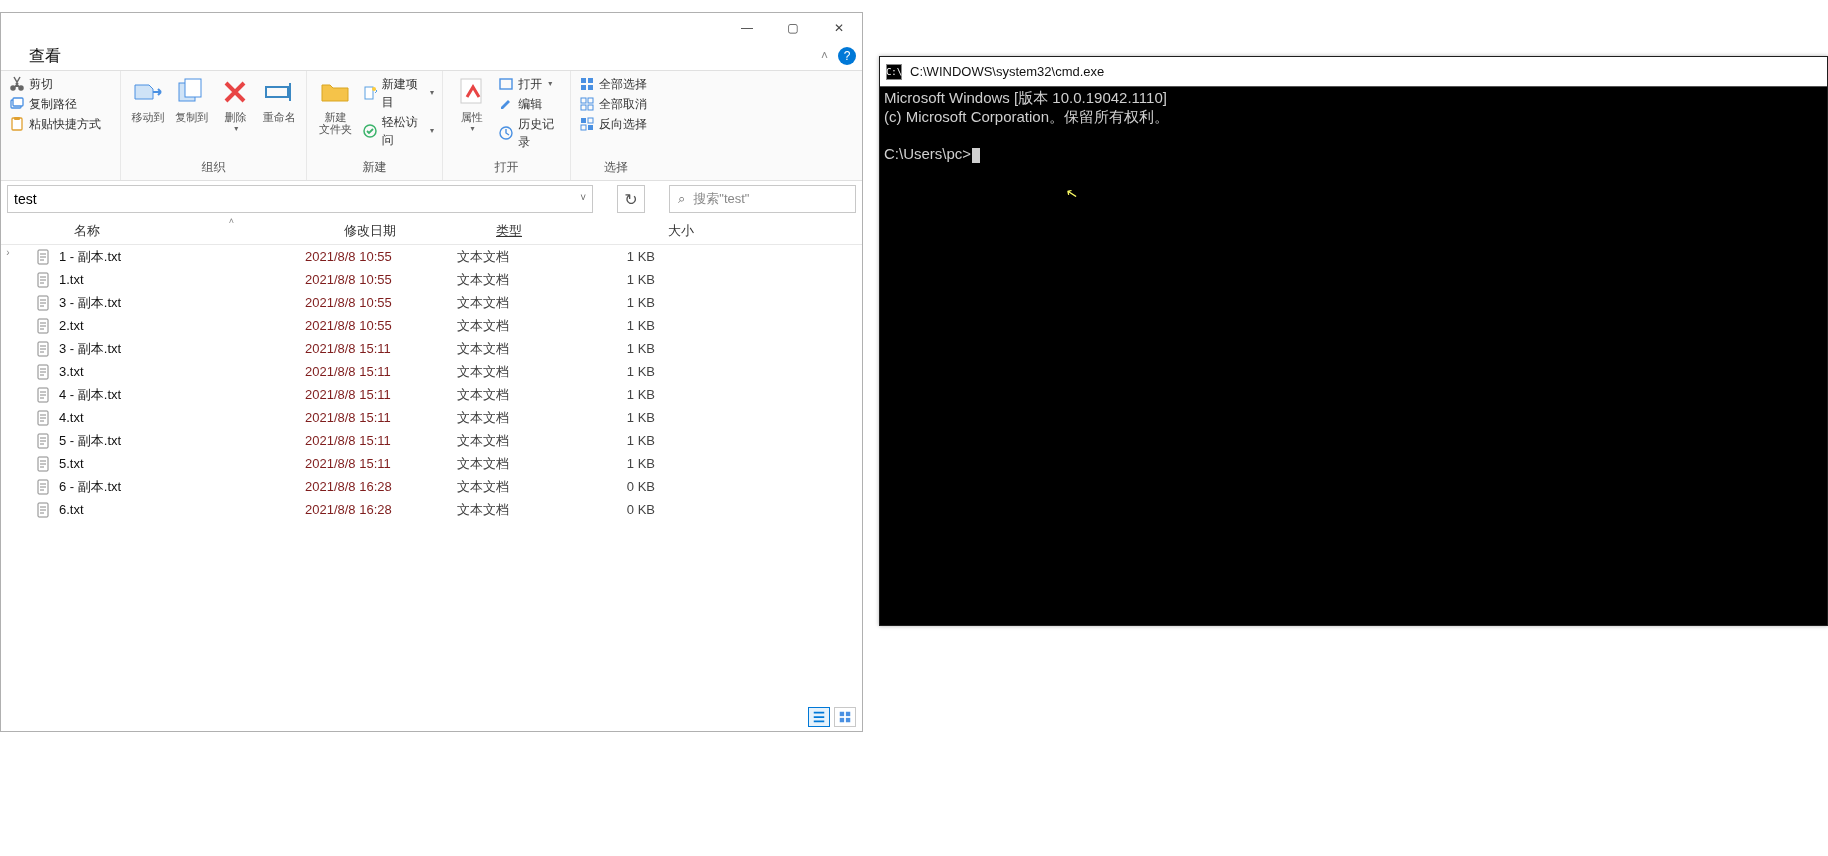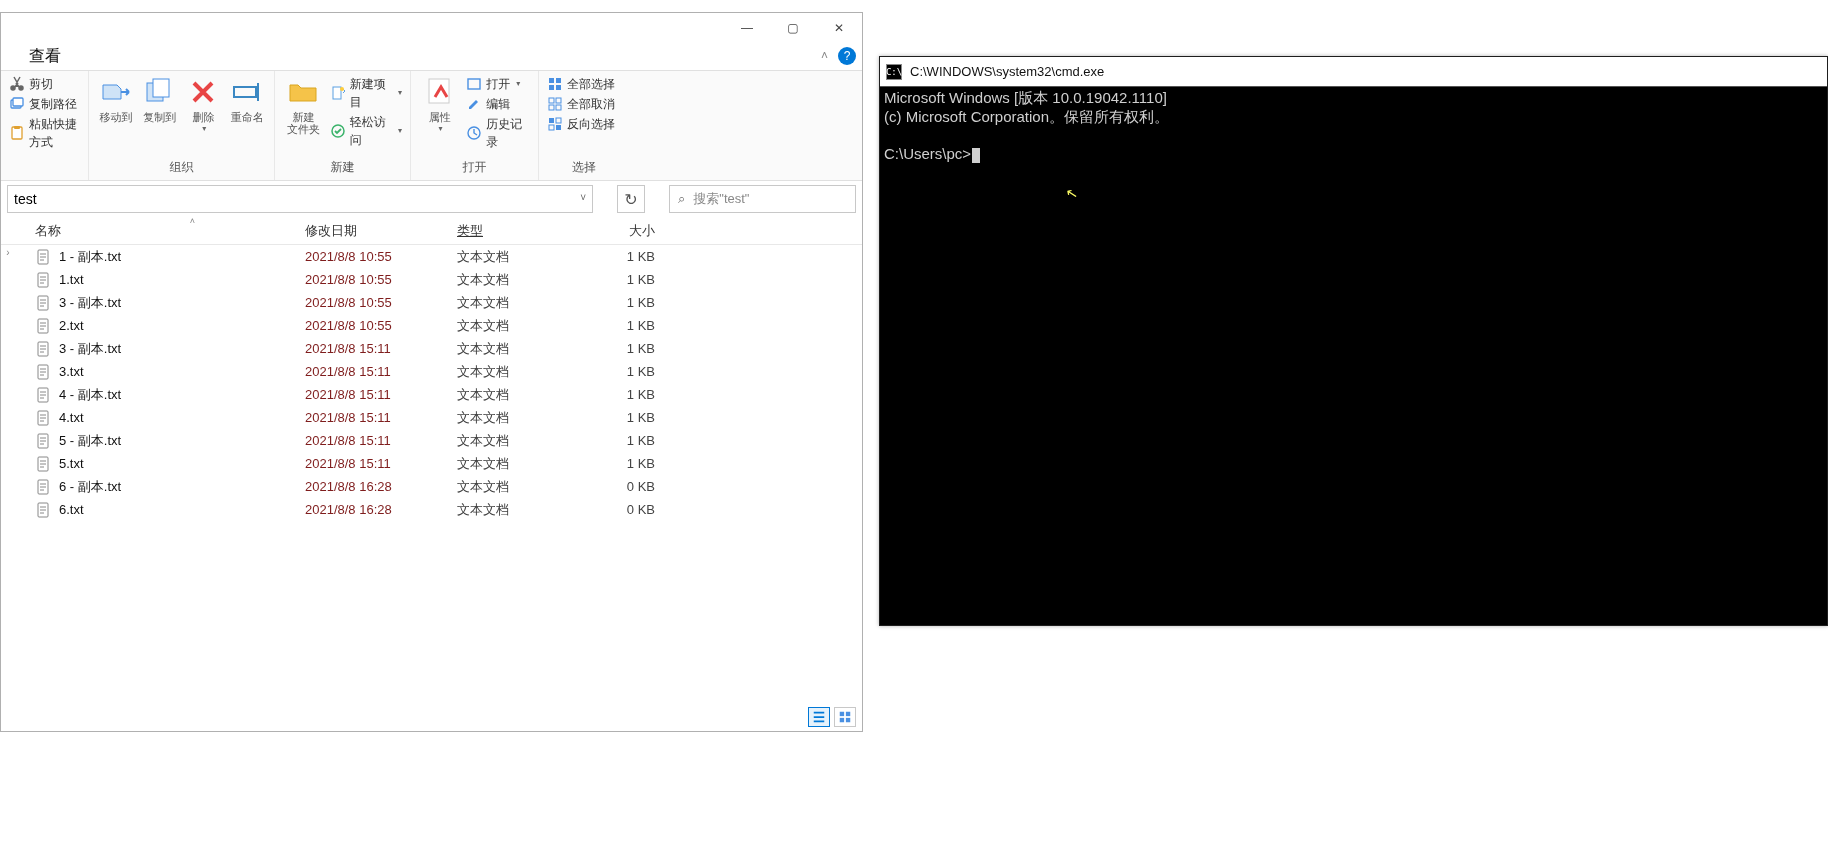--- a/index.html
+++ b/index.html
@@ -35,21 +35,21 @@
   .clr-cut{fill:#666;}
 
   .addr-row{ height:36px; display:flex; align-items:center; gap:24px; padding:0 6px; }
   .addr-box{ flex:0 0 586px; height:28px; border:1px solid #c8c8c8; display:flex; align-items:center; padding:0 24px 0 6px; font-size:14px; position:relative; background:#fff;}
   .addr-box .dd{ position:absolute; right:6px; top:6px; color:#666; font-size:10px;}
   .refresh-btn{ width:28px; height:28px; border:1px solid #c8c8c8; display:flex; align-items:center; justify-content:center; color:#555;}
   .search-box{ flex:1; height:28px; border:1px solid #c8c8c8; display:flex; align-items:center; padding:0 8px; gap:8px; color:#888; font-size:13px;}
   .search-box .sicon{ font-size:13px; color:#666;}
 
   .headers{ display:flex; align-items:center; height:28px; border-bottom:1px solid #e8e8e8; font-size:13px; color:#333; padding-left:34px; }
-  .col-name{ width:270px; position:relative;}
+  .col-name{ width:270px; position:relative;margin-left:39px;}
   .col-name .sort-caret{ position:absolute; right:110px; top:-6px; font-size:9px; color:#888;}
   .col-date{ width:152px;}
   .col-type{ width:128px;text-decoration:underline;}
   .col-size{ width:80px; text-align:right; padding-right:10px;}
 
   .filelist{ flex:1; overflow:auto; position:relative;}
   .file-row{ display:flex; align-items:center; height:23px; padding-left:34px; font-size:13px; color:#111;}
   .file-row .fico{ width:18px; height:18px; margin-right:6px;}
   .file-row .fname{ width:246px; white-space:nowrap; overflow:hidden;}
   .file-row .fdate{ width:152px; color:#7f1d1d;}
@@ -87,21 +87,21 @@
   </div>
 
   <div class="ex-tabs">
     <span class="tab-label">查看</span>
     <span class="rib-collapse">˄</span>
     <span class="help">?</span>
   </div>
 
   <div class="ribbon">
 
-    <div class="ribbon-group" style="width:88px;">
+    <div class="ribbon-group" style="width:120px;">
       <div class="rgroup-body">
         <div class="rcol">
           <div class="rbtn-small">
             <span class="ico">
                 <svg viewBox="0 0 16 16" width="16" height="16">
                   <path class="clr-cut" d="M5 1 L9 8 M11 1 L7 8 M4 14a2 2 0 100-4 2 2 0 000 4zM12 14a2 2 0 100-4 2 2 0 000 4zM6 11l2-3 2 3" stroke="#666" fill="none" stroke-width="1.5"></path>
                 </svg>
               </span>
             <span>剪切</span>
           </div>

